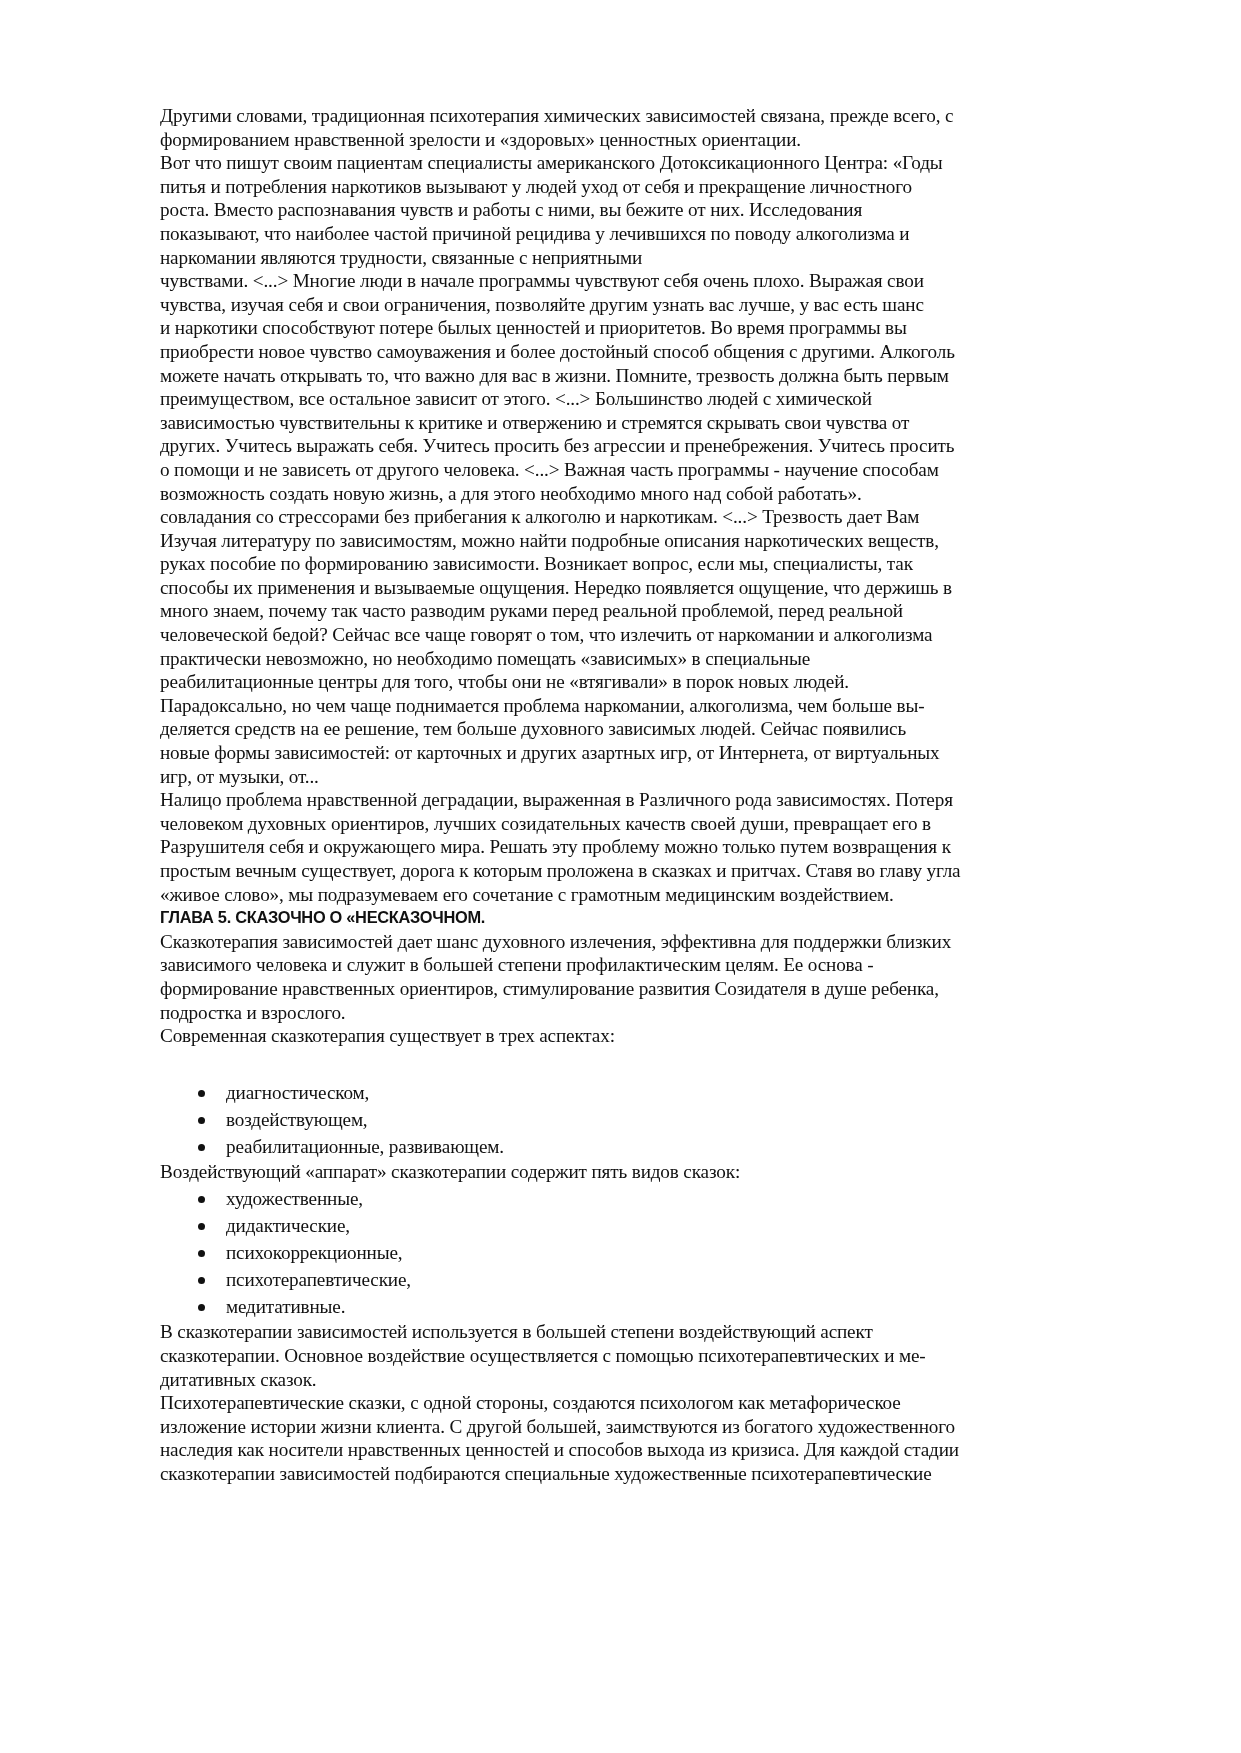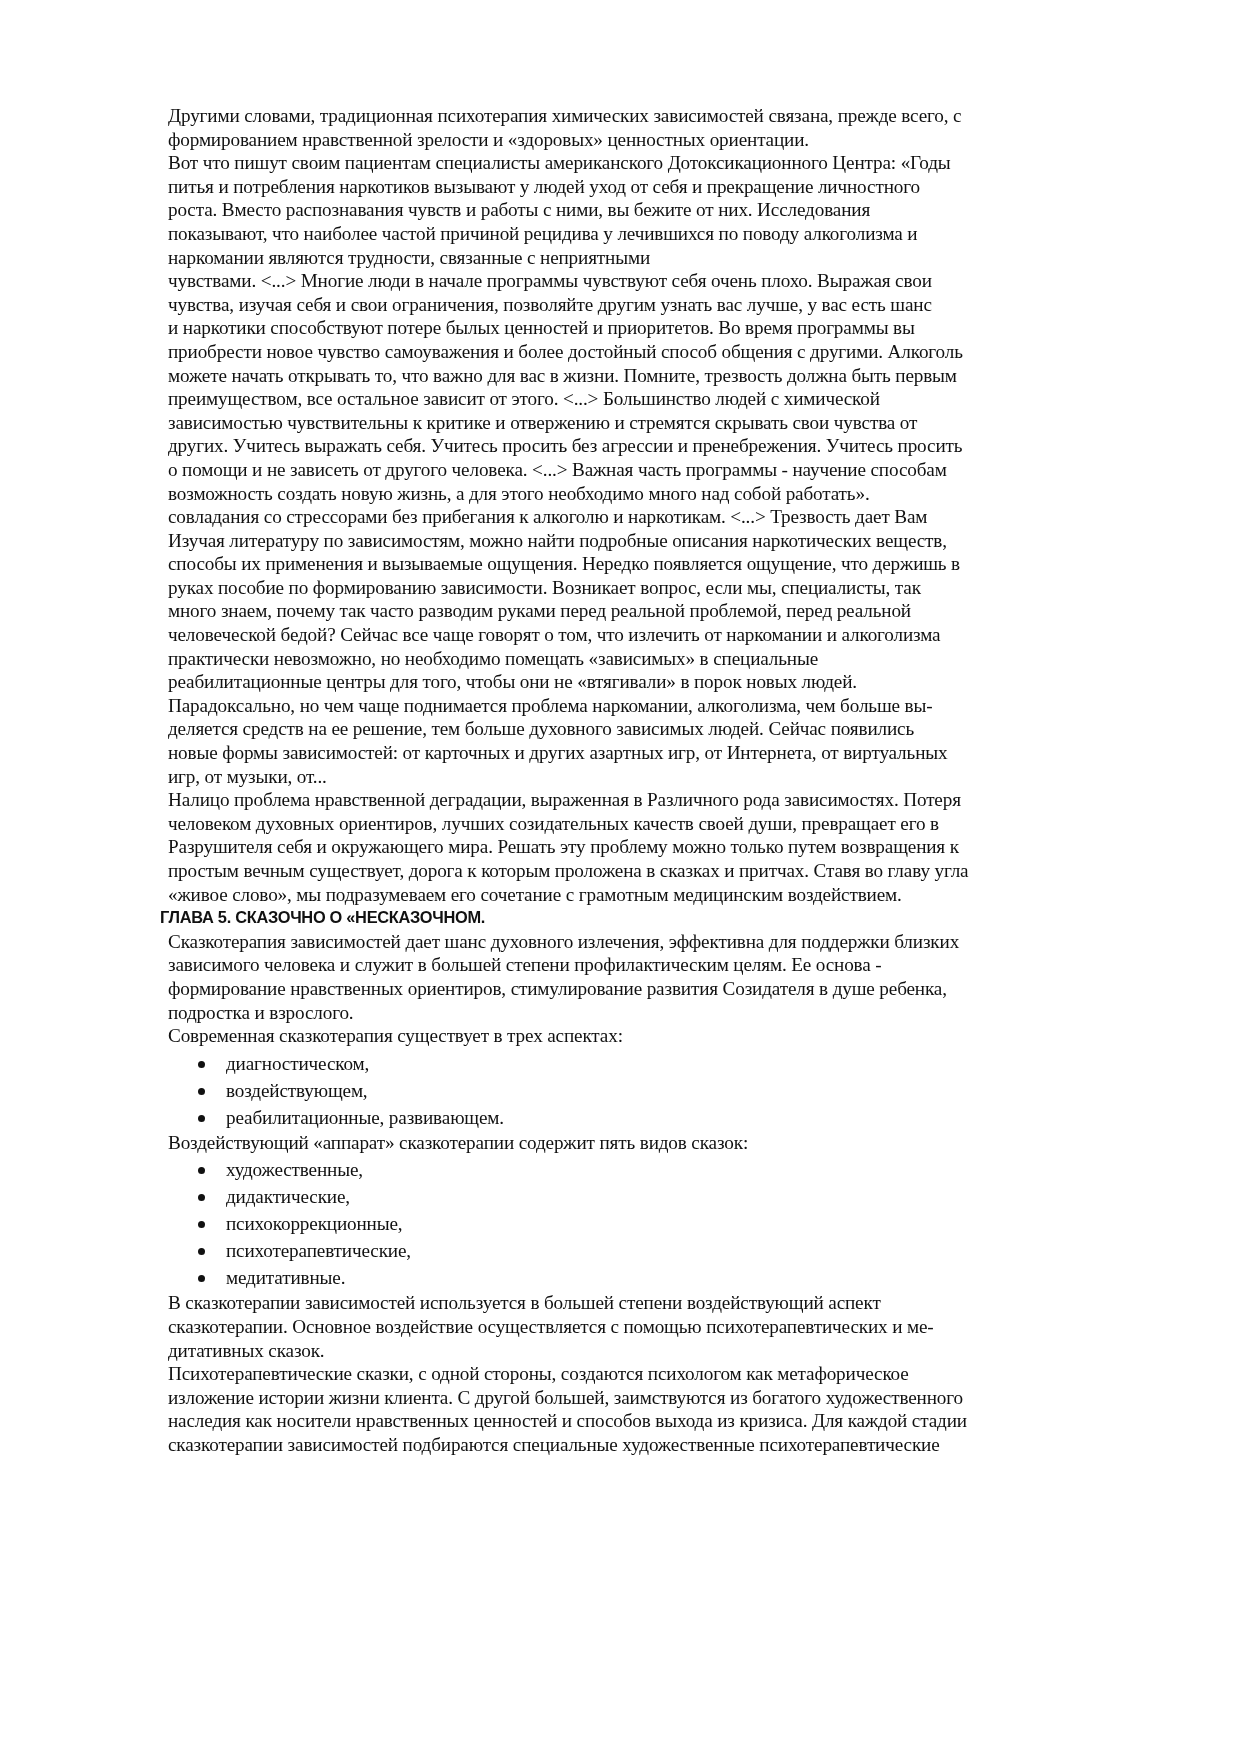--- a/index.html
+++ b/index.html
@@ -3,21 +3,21 @@
 <meta charset="utf-8">
 <style>
   html, body { margin: 0; padding: 0; background: #ffffff; }
   body { width: 1241px; height: 1753px; position: relative; overflow: hidden; }
   .page {
     position: absolute; left: 160px; top: 104px; width: 880px;
     font-family: "Liberation Serif", "DejaVu Serif", serif;
     font-size: 19.2px; line-height: 23.6px; color: #111111;
     letter-spacing: -0.15px;
   }
-  .line { white-space: nowrap; height: 23.6px; margin-left: 8px; }
+  .line { white-space: nowrap; height: 23.6px; }
   .heading {
     font-family: "Liberation Sans", "DejaVu Sans", sans-serif;
     font-weight: bold; font-size: 16.4px; line-height: 23.6px; height: 23.6px;
     letter-spacing: -0.3px; white-space: nowrap;
   }
   .bullet-item { position: relative; height: 27px; line-height: 27px; white-space: nowrap; }
   .bullet-item .dot {
     position: absolute; left: 38px; top: 11px; width: 7px; height: 7px;
     border-radius: 50%; background: #111111;
   }
@@ -47,22 +47,22 @@
     <div class="line">преимуществом, все остальное зависит от этого. &lt;...&gt; Большинство людей с химической</div>
     <div class="line">зависимостью чувствительны к критике и отвержению и стремятся скрывать свои чувства от</div>
     <div class="line">других. Учитесь выражать себя. Учитесь просить без агрессии и пренебрежения. Учитесь просить</div>
     <div class="line">о помощи и не зависеть от другого человека. &lt;...&gt; Важная часть программы - научение способам</div>
     <div class="line">возможность создать новую жизнь, а для этого необходимо много над собой работать».</div>
     <div class="line">совладания со стрессорами без прибегания к алкоголю и наркотикам. &lt;...&gt; Трезвость дает Вам</div>
   </div>
 
   <div>
     <div class="line">Изучая литературу по зависимостям, можно найти подробные описания наркотических веществ,</div>
+    <div class="line">руках пособие по формированию зависимости. Возникает вопрос, если мы, специалисты, так</div>
     <div class="line">способы их применения и вызываемые ощущения. Нередко появляется ощущение, что держишь в</div>
-    <div class="line">руках пособие по формированию зависимости. Возникает вопрос, если мы, специалисты, так</div>
     <div class="line">много знаем, почему так часто разводим руками перед реальной проблемой, перед реальной</div>
     <div class="line">человеческой бедой? Сейчас все чаще говорят о том, что излечить от наркомании и алкоголизма</div>
     <div class="line">практически невозможно, но необходимо помещать «зависимых» в специальные</div>
     <div class="line">реабилитационные центры для того, чтобы они не «втягивали» в порок новых людей.</div>
   </div>
 
   <div>
     <div class="line">Парадоксально, но чем чаще поднимается проблема наркомании, алкоголизма, чем больше вы-</div>
     <div class="line">деляется средств на ее решение, тем больше духовного зависимых людей. Сейчас появились</div>
     <div class="line">новые формы зависимостей: от карточных и других азартных игр, от Интернета, от виртуальных</div>
@@ -81,21 +81,21 @@
 
   <div>
     <div class="line">Сказкотерапия зависимостей дает шанс духовного излечения, эффективна для поддержки близких</div>
     <div class="line">зависимого человека и служит в большей степени профилактическим целям. Ее основа -</div>
     <div class="line">формирование нравственных ориентиров, стимулирование развития Созидателя в душе ребенка,</div>
     <div class="line">подростка и взрослого.</div>
   </div>
 
   <div class="line">Современная сказкотерапия существует в трех аспектах:</div>
 
-  <div style="padding-top:2px;">
+  <div style="padding-top:2px;margin-top:29px;">
     <div class="bullet-item">
       <span class="dot"></span>
       <span class="txt">диагностическом,</span>
     </div>
     <div class="bullet-item">
       <span class="dot"></span>
       <span class="txt">воздействующем,</span>
     </div>
     <div class="bullet-item">
       <span class="dot"></span>

